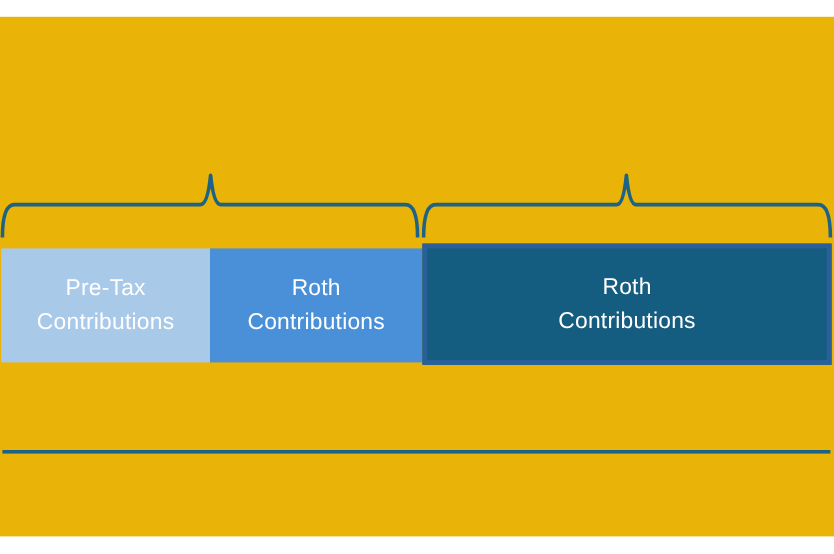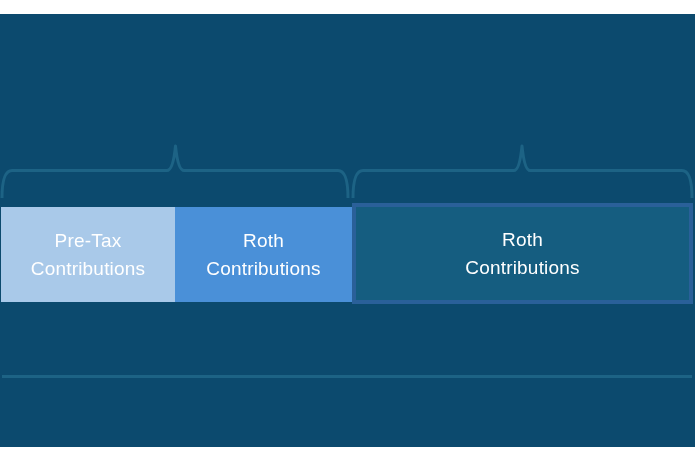--- a/index.html
+++ b/index.html
@@ -1,20 +1,20 @@
 <!DOCTYPE html>
 <html><head>
 <meta charset="utf-8">
 <style>
   html, body { margin: 0; padding: 0; background: #ffffff; }
   .canvas {
     position: relative;
     width: 695px;
     height: 462px;
-    background: #0c4a6e;
+    background: #eab308;
     overflow: hidden;
     font-family: "Liberation Sans", sans-serif;
   }
   .strip {
     position: absolute;
     left: 0;
     width: 695px;
     background: #ffffff;
   }
   .strip.top { top: 0; height: 14px; }

